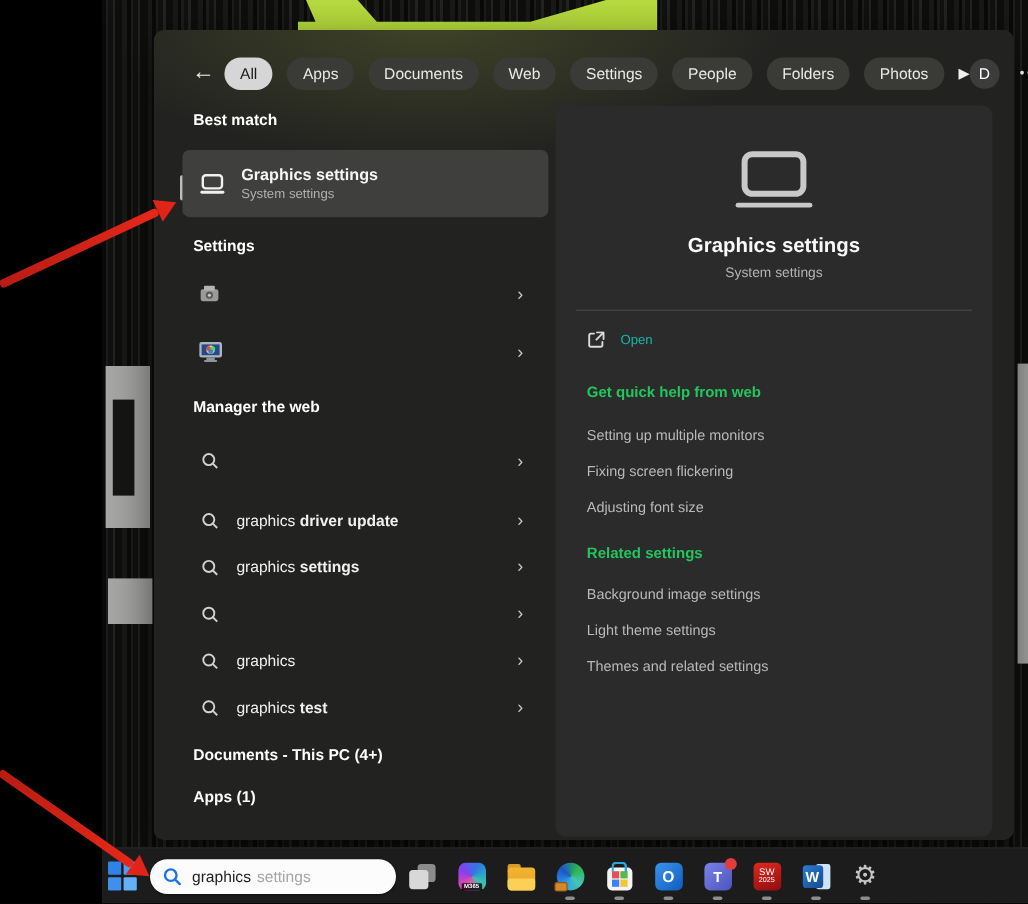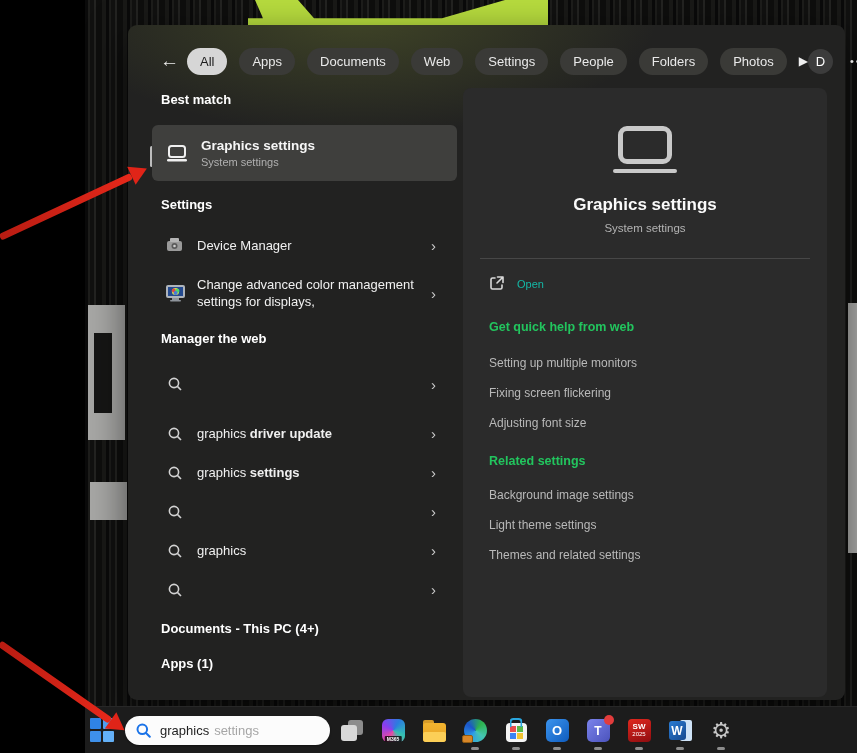--- a/index.html
+++ b/index.html
@@ -101,21 +101,21 @@
   .store::before { content:""; position:absolute; left:50%; top:-5px; transform:translateX(-50%); width:9px; height:7px;
     border:2px solid #2aa7e0; border-bottom:none; border-radius:4px 4px 0 0; }
   .stc1{background:#e94f4f}.stc2{background:#58b947}.stc3{background:#3b82f6}.stc4{background:#f3c433}
   .outlook { width:23px; height:23px; border-radius:5px; background:linear-gradient(135deg,#3b94ee,#0f5cbe);
     color:#fff; font-size:13px; font-weight:bold; display:flex; align-items:center; justify-content:center; }
   .teams { position:relative; width:23px; height:23px; border-radius:5px; background:linear-gradient(135deg,#7b83eb,#4b53bc);
     color:#fff; font-size:12px; font-weight:bold; display:flex; align-items:center; justify-content:center; }
   .teams .dot { position:absolute; right:-4px; top:-4px; width:10px; height:10px; border-radius:50%; background:#e23c3c; }
   .sw { width:23px; height:23px; border-radius:4px; background:linear-gradient(160deg,#e0281e,#8f0d10);
     display:flex; flex-direction:column; align-items:center; justify-content:center; color:#fff; }
-  .sw .l1 { font-size:8px; font-weight:bold; line-height:8px; }
+  .sw .l1 { font-size:8px; font-weight:normal; line-height:8px; }
   .sw .l2 { font-size:6px; line-height:7px; }
   .word { position:relative; width:23px; height:23px; }
   .word .page { position:absolute; right:0; top:1px; width:12px; height:21px; background:#cfe3f7; border-radius:2px; }
   .word .wsq { position:absolute; left:0; top:2px; width:17px; height:19px; border-radius:3px;
     background:linear-gradient(135deg,#2b7cd3,#16498f); color:#fff; font-size:12px; font-weight:bold;
     display:flex; align-items:center; justify-content:center; }
   .gear { font-size:22px; color:#c6c6c6; font-family:"DejaVu Sans",sans-serif; line-height:24px; }
 
   
   .arrow { position:absolute; display:flex; align-items:center; transform-origin:left center; pointer-events:none; }
@@ -179,38 +179,36 @@
 
     <div class="lrow" style="top:200px;height:40px">
       <span class="ric">
         <svg width="17" height="15" viewBox="0 0 17 15">
           <rect x="0" y="3" width="15" height="10" rx="2" fill="#9a9a9a"></rect>
           <rect x="3" y="0" width="9" height="4" rx="1" fill="#b5b5b5"></rect>
           <circle cx="7.5" cy="8" r="3" fill="#5a5a5a"></circle>
           <circle cx="7.5" cy="8" r="1.3" fill="#cfcfcf"></circle>
         </svg>
       </span>
-      <span class="txt">Device Manager</span>
       <span class="chev">›</span>
     </div>
 
     <div class="lrow" style="top:241px;height:54px">
       <span class="ric">
         <svg width="19" height="17" viewBox="0 0 19 17">
           <rect x="0" y="0" width="19" height="13" rx="2" fill="#aeb4bb"></rect>
           <rect x="2" y="2" width="15" height="9" fill="#244a8f"></rect>
           <circle cx="9.5" cy="6.5" r="3.6" fill="#d9e34a"></circle>
           <circle cx="7.8" cy="5.6" r="2" fill="#d94a4a"></circle>
           <circle cx="11.4" cy="5.8" r="2" fill="#4ad96a"></circle>
           <circle cx="9.6" cy="8" r="2" fill="#4a7ad9"></circle>
           <rect x="6" y="13" width="7" height="2" fill="#8e949b"></rect>
           <rect x="4" y="15" width="11" height="1.6" rx="0.8" fill="#8e949b"></rect>
         </svg>
       </span>
-      <span class="txt">Change advanced color management settings for displays,</span>
       <span class="chev">›</span>
     </div>
 
     <div class="sec-h" style="top:306px">Manager the web</div>
 
     <div class="lrow" style="top:334px;height:50px">
       <span class="ric">
         <svg width="14" height="14" viewBox="0 0 14 14">
             <circle cx="6" cy="6" r="4.6" fill="none" stroke="#d2d2d2" stroke-width="1.6"></circle>
             <line x1="9.4" y1="9.4" x2="13" y2="13" stroke="#d2d2d2" stroke-width="1.6"></line>
@@ -262,20 +260,21 @@
       <span class="chev">›</span>
     </div>
 
     <div class="lrow" style="top:545px;height:39px">
       <span class="ric">
         <svg width="14" height="14" viewBox="0 0 14 14">
             <circle cx="6" cy="6" r="4.6" fill="none" stroke="#d2d2d2" stroke-width="1.6"></circle>
             <line x1="9.4" y1="9.4" x2="13" y2="13" stroke="#d2d2d2" stroke-width="1.6"></line>
           </svg>
       </span>
+      <span class="txt"><span>graphics </span><span class="b">test</span></span>
       <span class="chev">›</span>
     </div>
 
     <div class="sec-h" style="top:596px">Documents - This PC (4+)</div>
     <div class="sec-h" style="top:631px">Apps (1)</div>
 
     <div class="card">
       <div class="card-lap">
         <div class="lap-rect"></div>
         <div class="lap-base"></div>

